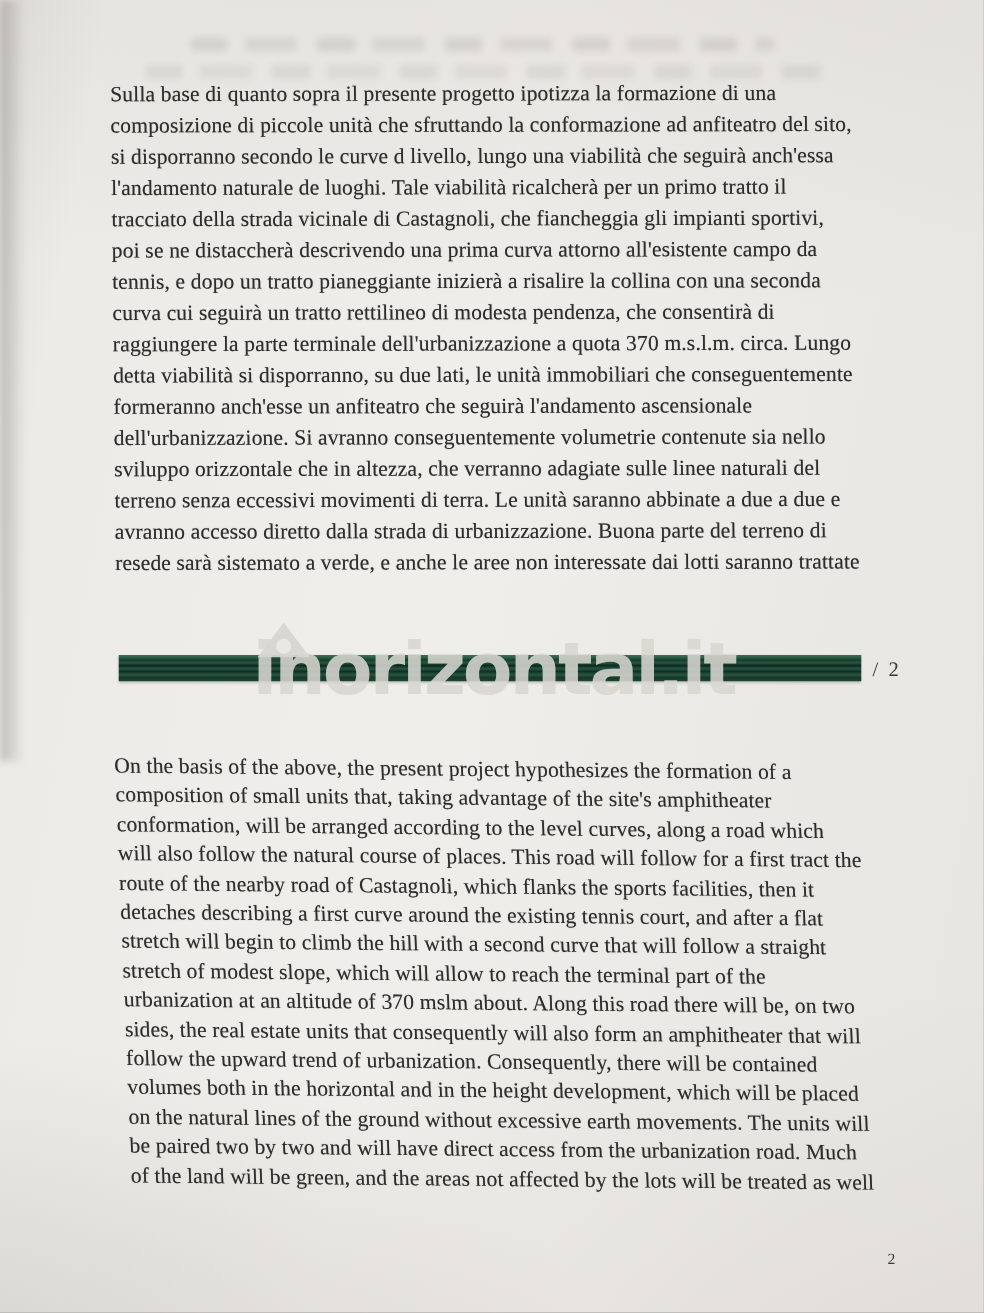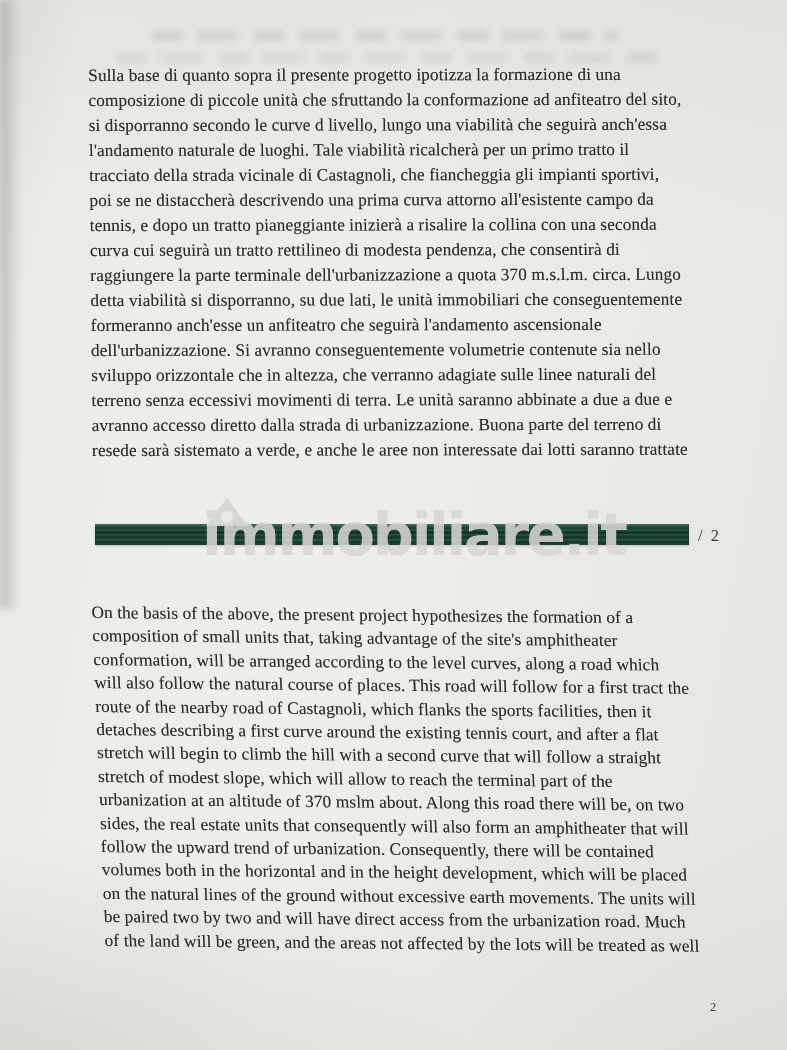--- a/index.html
+++ b/index.html
@@ -118,21 +118,21 @@
       <div class="line">dell'urbanizzazione. Si avranno conseguentemente volumetrie contenute sia nello</div>
       <div class="line">sviluppo orizzontale che in altezza, che verranno adagiate sulle linee naturali del</div>
       <div class="line">terreno senza eccessivi movimenti di terra. Le unità saranno abbinate a due a due e</div>
       <div class="line">avranno accesso diretto dalla strada di urbanizzazione. Buona parte del terreno di</div>
       <div class="line">resede sarà sistemato a verde, e anche le aree non interessate dai lotti saranno trattate</div>
     </div>
 
   <div class="wm-bar"></div>
 
   <div class="wm-logo">
-    <span>i</span><span>mmobiliare.it</span>
+    <span>i</span><span>horizontal.it</span>
   </div>
   <div class="wm-roof"></div>
   <div class="wm-roof-hole"></div>
 
   <div class="wm-page-indicator">/ 2</div>
 
   <div class="text-block en-block">
       <div class="line">On the basis of the above, the present project hypothesizes the formation of a</div>
       <div class="line">composition of small units that, taking advantage of the site's amphitheater</div>
       <div class="line">conformation, will be arranged according to the level curves, along a road which</div>

